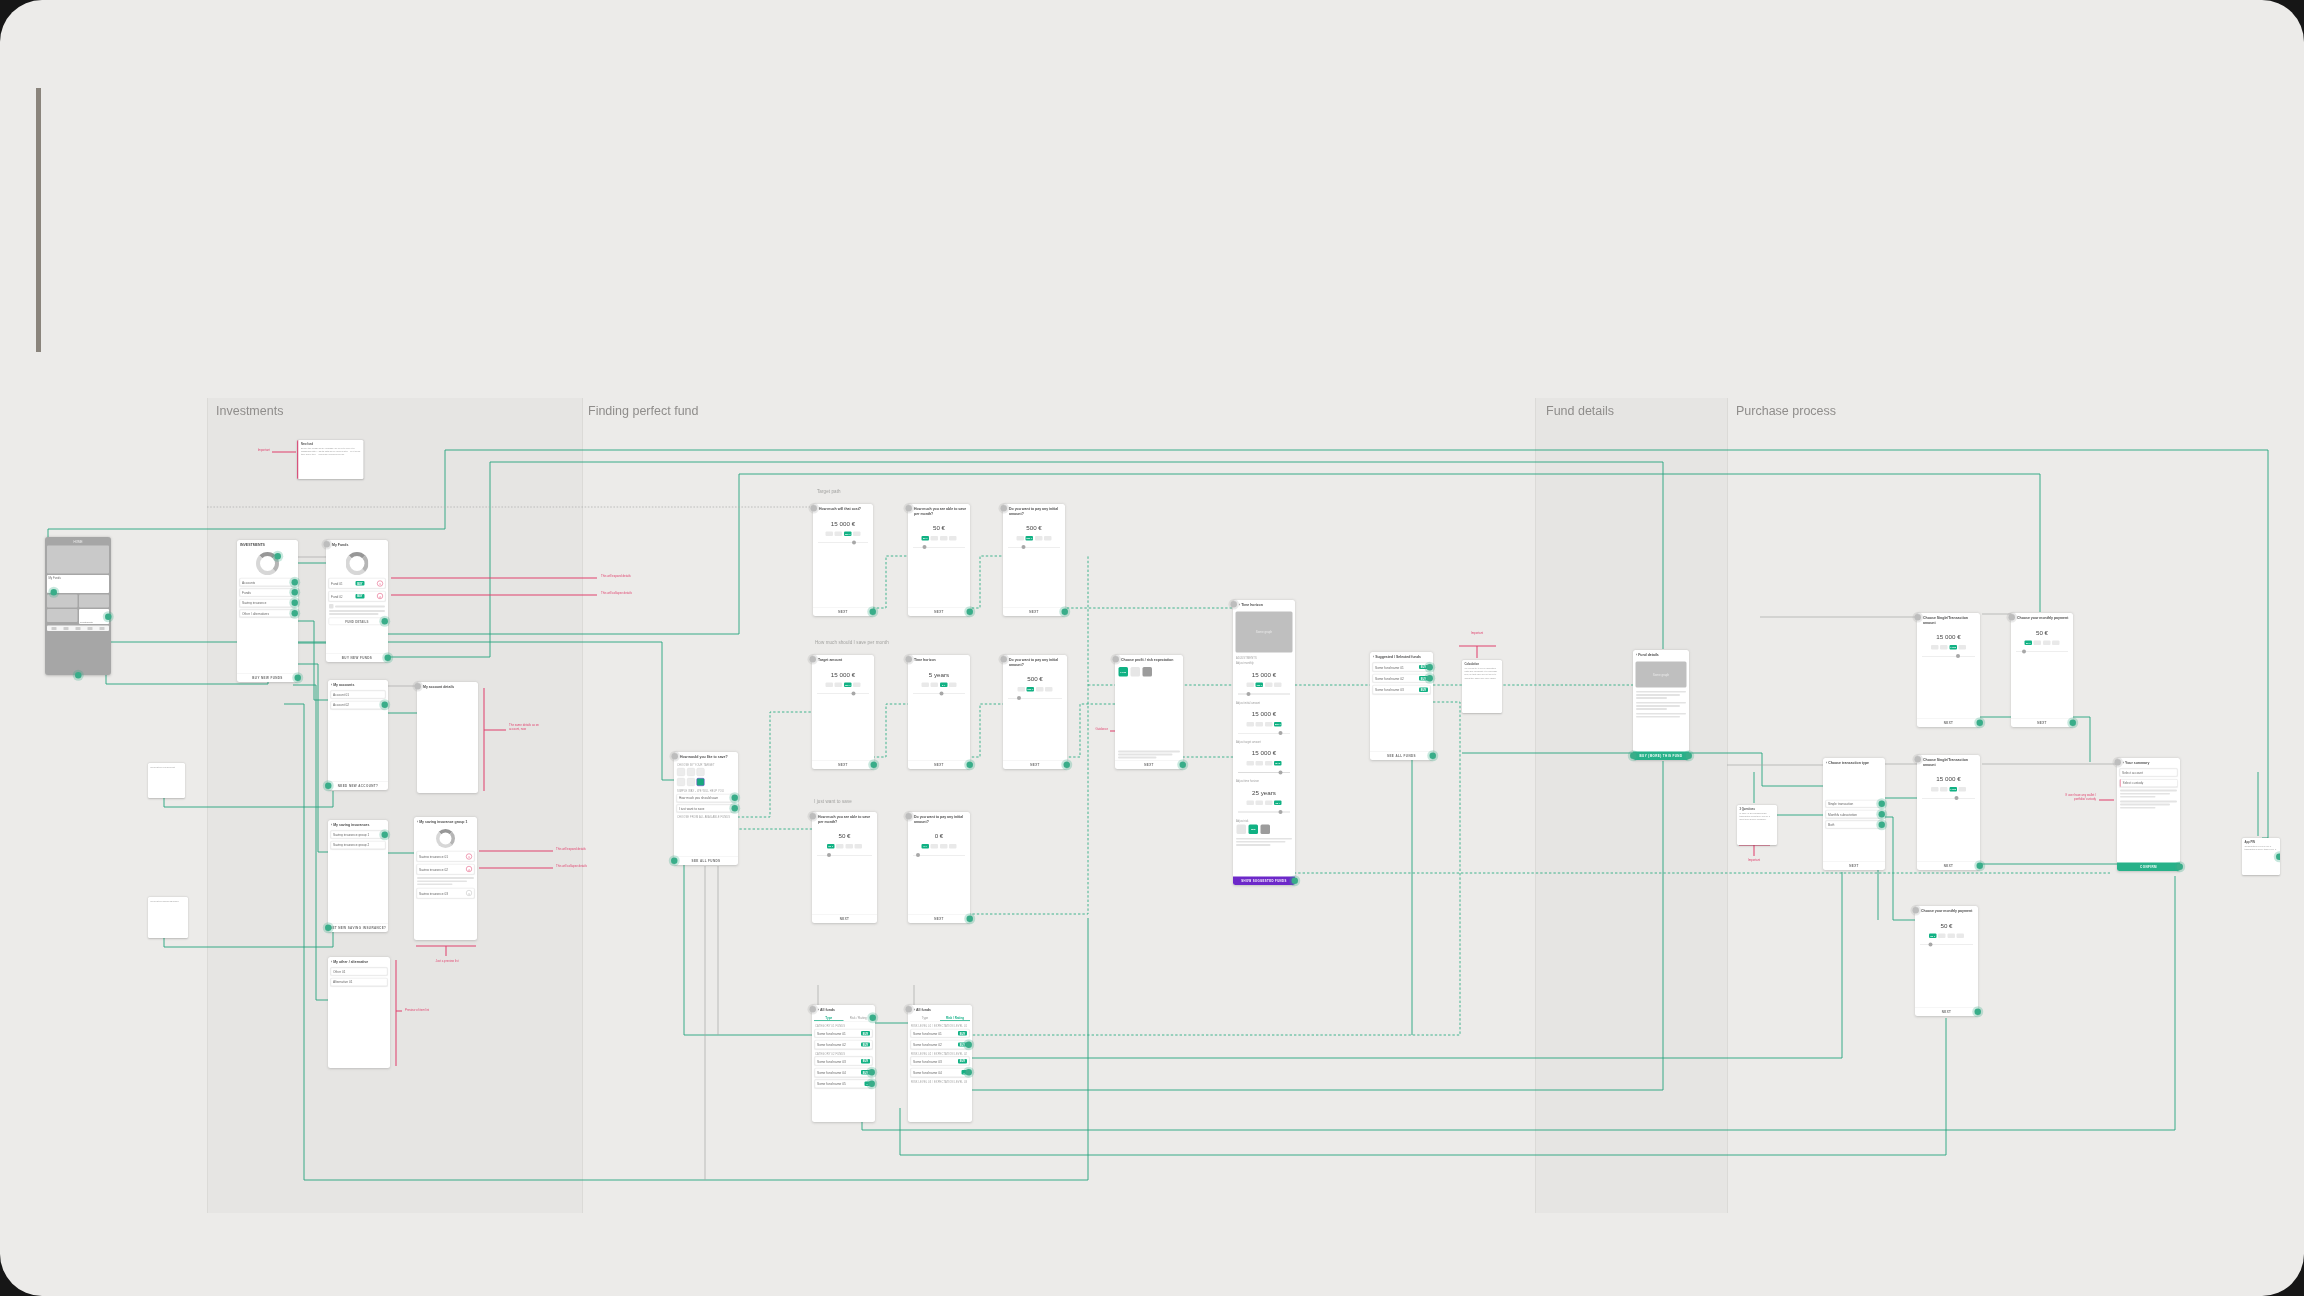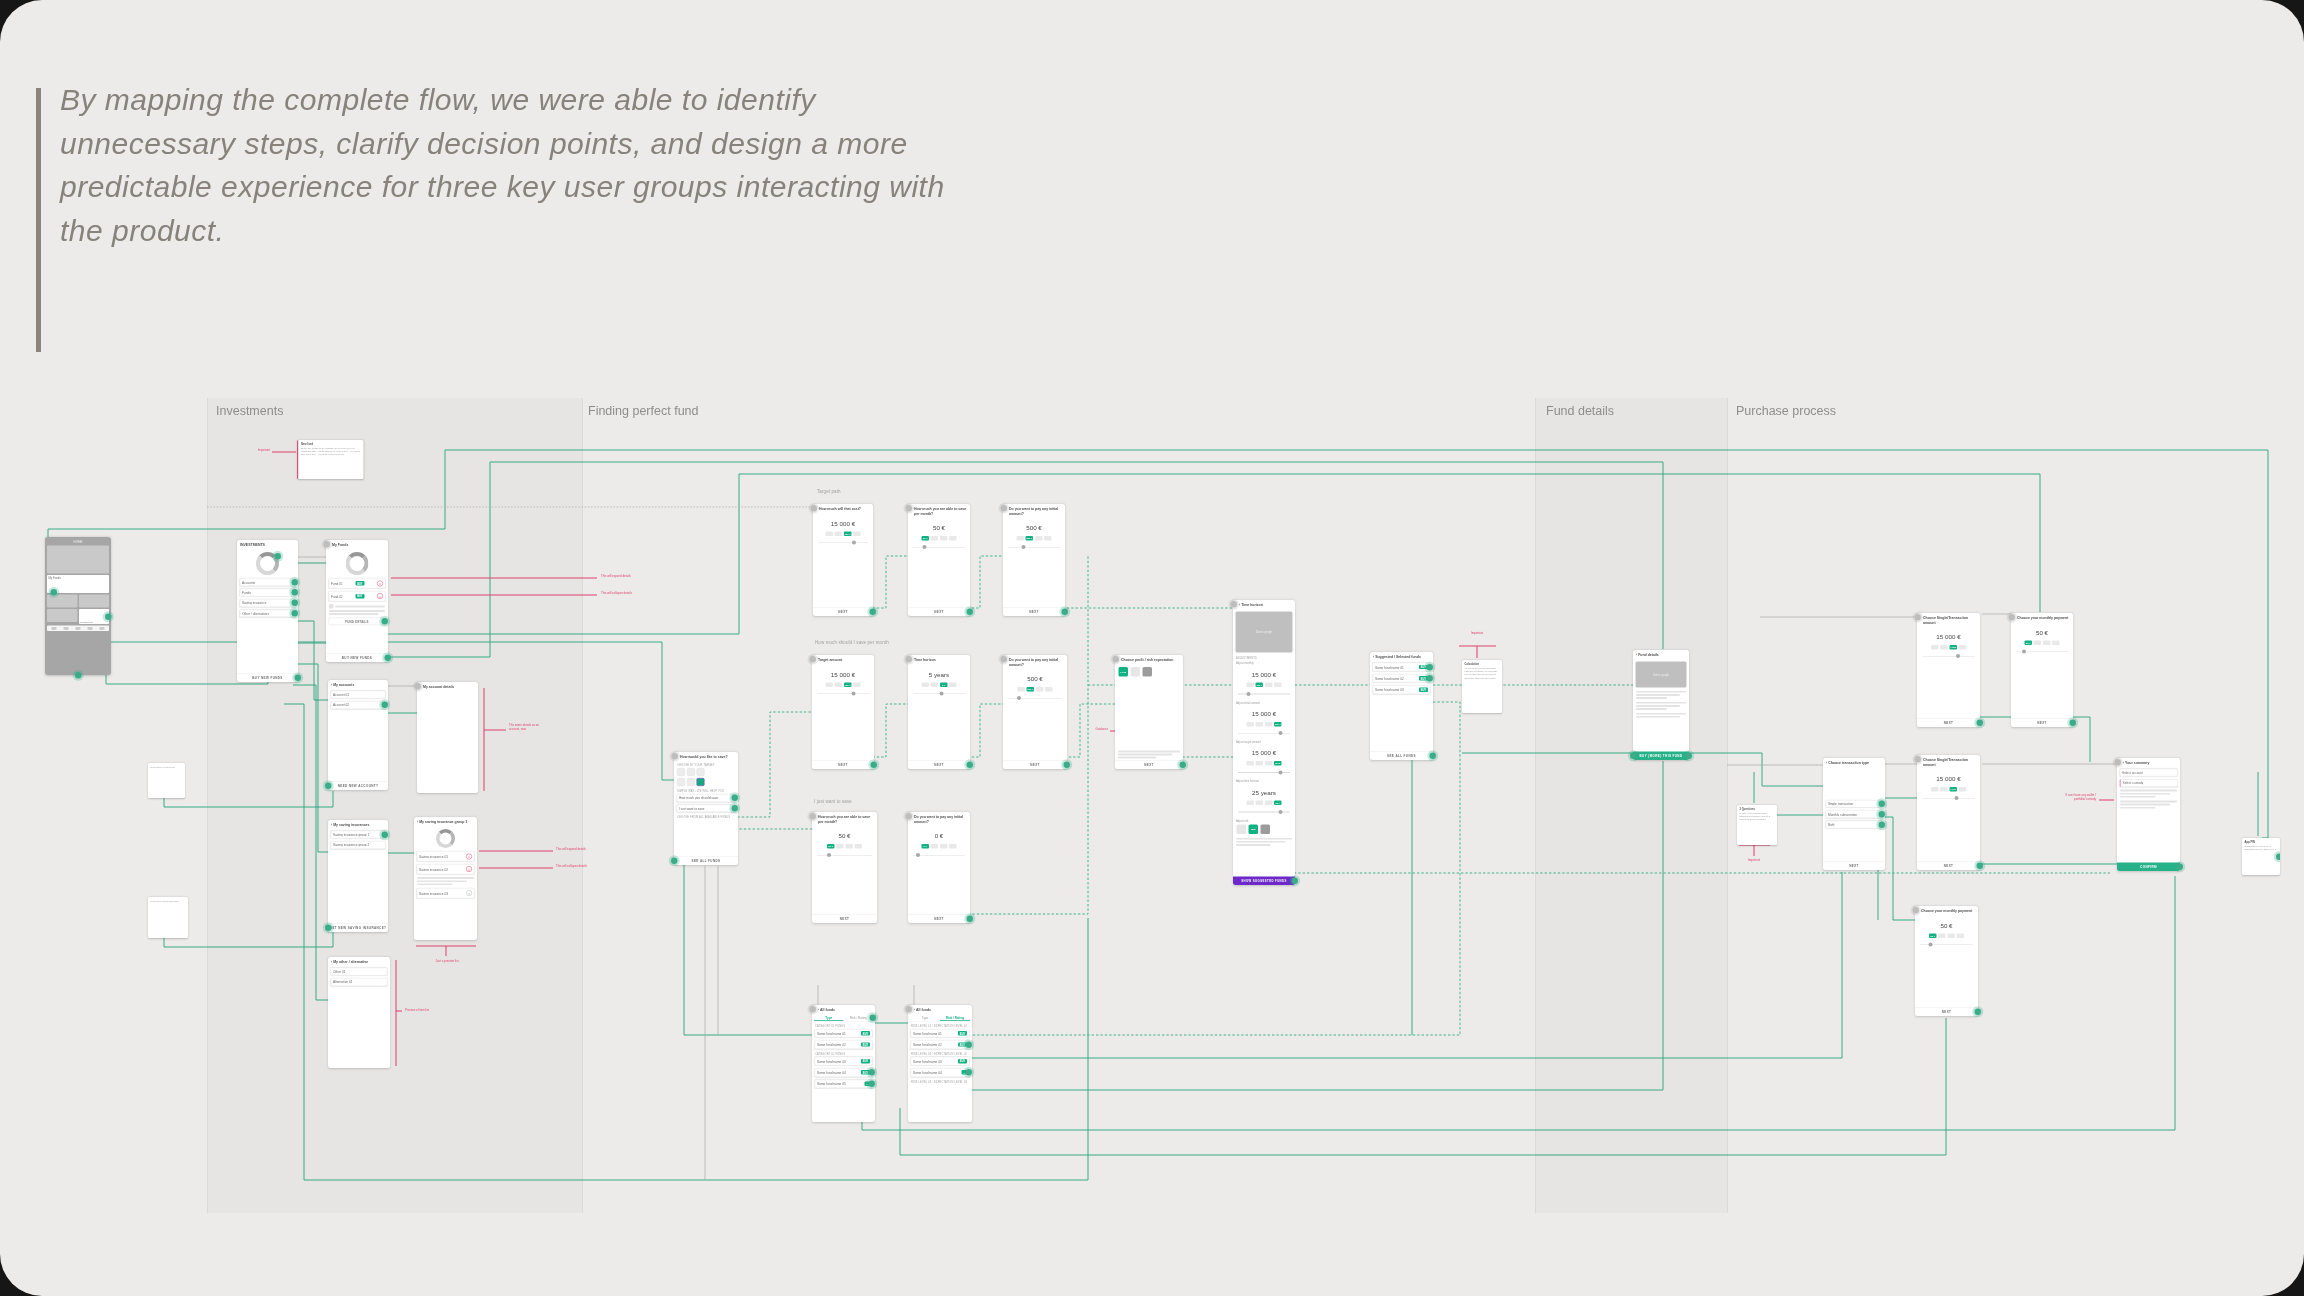--- a/index.html
+++ b/index.html
@@ -122,24 +122,20 @@
   .ann{position:absolute;font-size:5.8px;color:#e0436f;line-height:1.35;white-space:pre-line;
     z-index:3;}
 </style>
 </head>
 <body>
 
 <div class="frame">
   <div class="stage">
     <div class="titleblock">
       <div class="tbar"></div>
-      <p>By mapping the complete flow, we were able to identify
-unnecessary steps, clarify decision points, and design a more
-predictable experience for three key user groups interacting with
-the product.</p>
     </div>
     <div class="map" id="map">
       <div class="colband" style="left: 414px; width: 750px;"></div>
         <div class="colband" style="left: 3070px; width: 384px;"></div>
         <div class="divider" style="left: 414px;"></div>
         <div class="divider" style="left: 1164px;"></div>
         <div class="divider" style="left: 3070px;"></div>
         <div class="divider" style="left: 3454px;"></div>
         <svg id="wires" viewBox="0 0 2304 1296" preserveAspectRatio="none">
           <polyline class="g" points="80,568 48,568 48,529 445,529 445,450 2268,450 2268,838 2262,838"></polyline>

